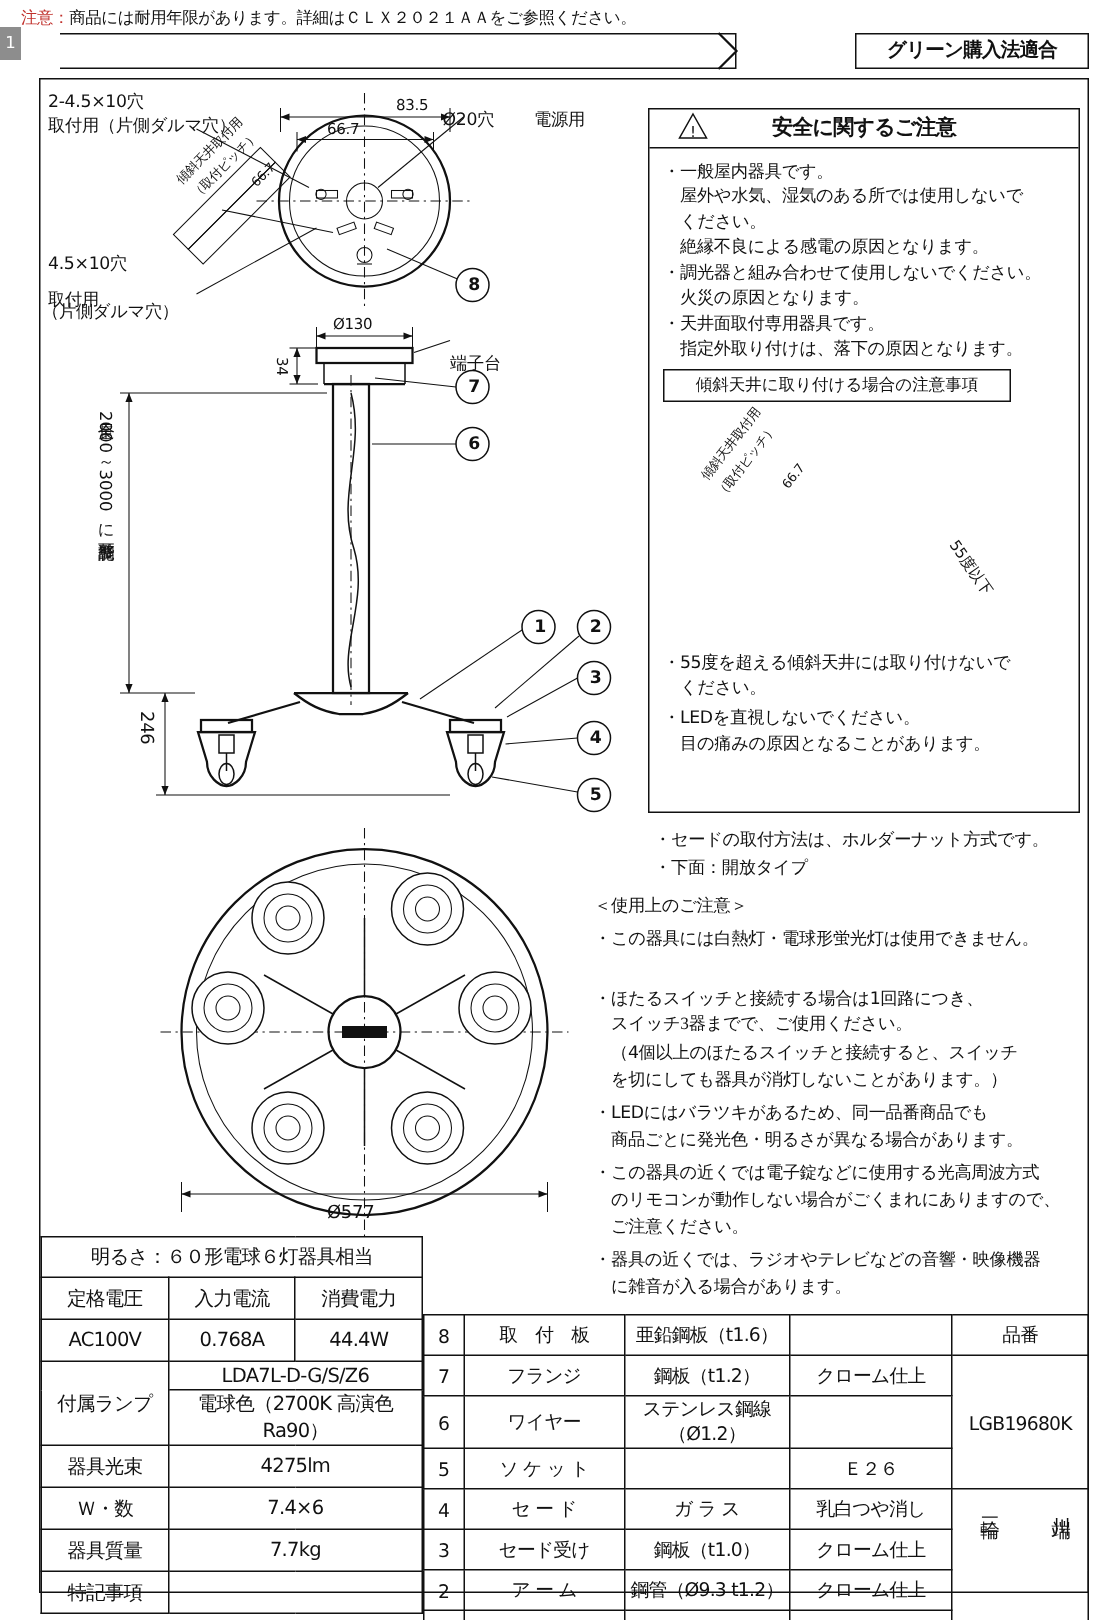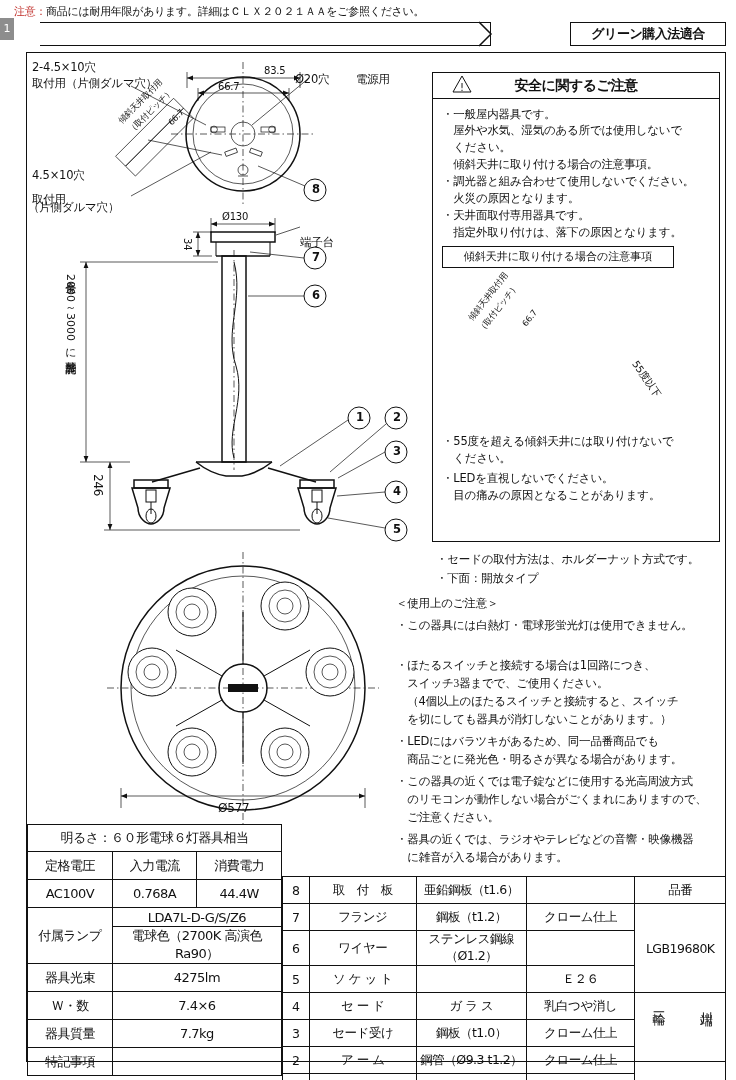--- a/index.html
+++ b/index.html
@@ -292,21 +292,21 @@
     </div>
   </div>
   <svg width="736" height="1080">
     <polygon class="ln" points="462,76 471,92 453,92"></polygon>
     <text x="462" y="91" font-size="10" text-anchor="middle" fill="#111" font-family="DejaVu Sans">!</text>
   </svg>
 
   <div class="t" style="left:442px;top:106px;line-height:17px;">・一般屋内器具です。</div>
   <div class="t" style="left:442px;top:123px;">　屋外や水気、湿気のある所では使用しないで</div>
   <div class="t" style="left:442px;top:140px;">　ください。</div>
-  <div class="t" style="left:442px;top:157px;">　傾斜天井に取り付ける場合の注意事項。</div>
+  <div class="t" style="left:442px;top:157px;">　絶縁不良による感電の原因となります。</div>
   <div class="t" style="left:442px;top:174px;">・調光器と組み合わせて使用しないでください。</div>
   <div class="t" style="left:442px;top:191px;">　火災の原因となります。</div>
   <div class="t" style="left:442px;top:208px;">・天井面取付専用器具です。</div>
   <div class="t" style="left:442px;top:225px;">　指定外取り付けは、落下の原因となります。</div>
 
   <div class="warnbox" style="top:246px;left:442px;width:232px;">傾斜天井に取り付ける場合の注意事項</div>
 
   <div class="t xs" style="left:466px;top:316px;transform:rotate(-52deg);transform-origin:left top;">傾斜天井取付用</div>
   <div class="t xs" style="left:476px;top:328px;transform:rotate(-52deg);transform-origin:left top;">（取付ピッチ）</div>
   <div class="t xs" style="left:520px;top:322px;transform:rotate(-52deg);transform-origin:left top;">66.7</div>

